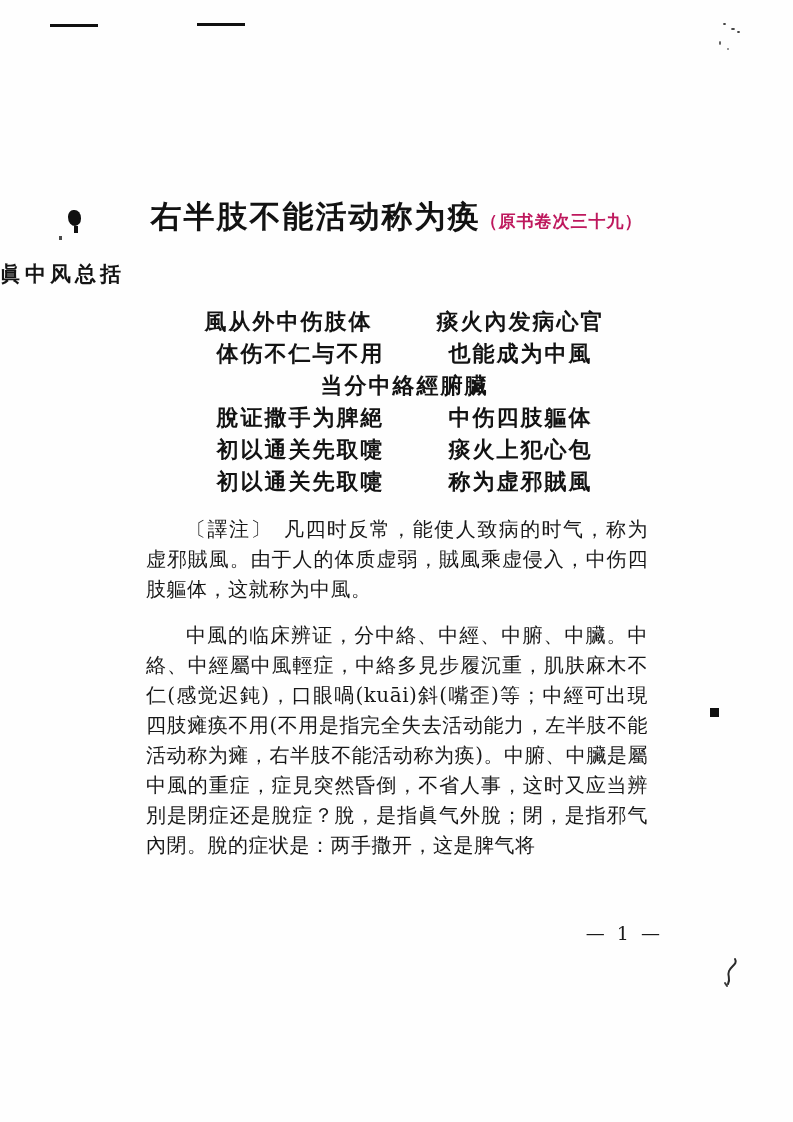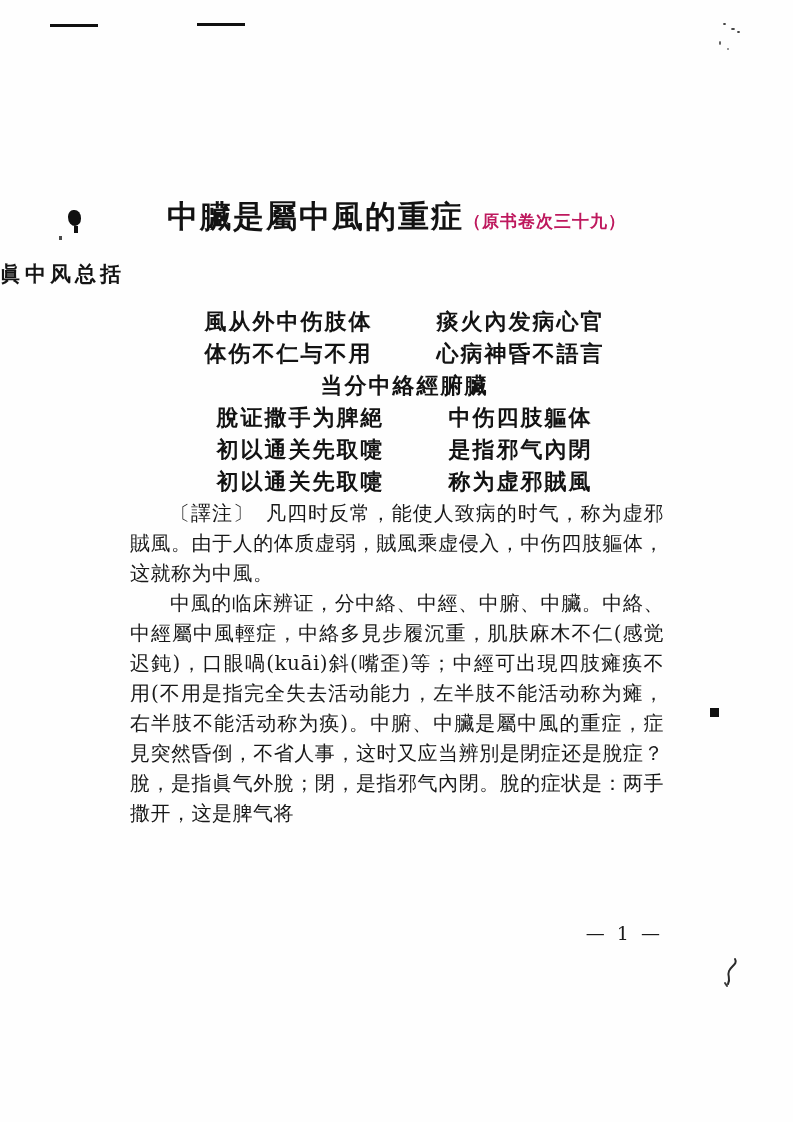--- a/index.html
+++ b/index.html
@@ -56,21 +56,21 @@
     font-size: 22px; font-weight: 700; letter-spacing: 2px;
     color: #131313; white-space: nowrap;
   }
 
   
   .notes {
     position: absolute; top: 498px; left: 130px; width: 534px;
     font-size: 20px; line-height: 30px; letter-spacing: 0.5px;
     text-align: justify; color: #181818;
   }
-  .notes p { margin: 0; text-indent: 2em; }
+  .notes p { margin: 16px; text-indent: 2em; }
   .notes .label { margin-right: 0.6em; }
   .notes .p-first { text-indent: 2em; }
 
   .pageno {
     position: absolute; top: 922px; right: 130px;
     font-size: 19px; letter-spacing: 3px; color: #1a1a1a;
     white-space: nowrap;
   }
 </style>
 </head>
@@ -88,43 +88,43 @@
   <div class="mark ink-blob"></div>
   <div class="mark ink-tail"></div>
   <div class="mark ink-speck"></div>
   <div class="mark margin-square"></div>
   <svg class="pen-mark" width="26" height="34" viewBox="0 0 26 34">
     <path d="M19 3 C22 8 15 10 13 15 C11 20 15 22 12 28" stroke="#2a2a2a" stroke-width="2" fill="none" stroke-linecap="round"></path>
     <path d="M9 27 L11 30" stroke="#3a3a3a" stroke-width="2" fill="none" stroke-linecap="round"></path>
   </svg>
 
   <div class="title-row">
-    <span class="title-main">中臟是屬中風的重症</span><span class="title-note">（原书卷次三十九）</span>
+    <span class="title-main">右半肢不能活动称为痪</span><span class="title-note">（原书卷次三十九）</span>
   </div>
   <div class="subtitle">眞中风总括</div>
 
   <div class="verse">
     <div class="verse-row">
       <span class="verse-cell">風从外中伤肢体</span>
       <span class="verse-cell">痰火內发病心官</span>
     </div>
     <div class="verse-row">
       <span class="verse-cell">体伤不仁与不用</span>
-      <span class="verse-cell">心病神昏不語言</span>
+      <span class="verse-cell">也能成为中風</span>
     </div>
     <div class="verse-row">
       <span class="verse-cell">当分中絡經腑臟</span>
     </div>
     <div class="verse-row">
       <span class="verse-cell">脫证撒手为脾絕</span>
       <span class="verse-cell">中伤四肢軀体</span>
     </div>
     <div class="verse-row">
       <span class="verse-cell">初以通关先取嚏</span>
-      <span class="verse-cell">是指邪气內閉</span>
+      <span class="verse-cell">痰火上犯心包</span>
     </div>
     <div class="verse-row">
       <span class="verse-cell">初以通关先取嚏</span>
       <span class="verse-cell">称为虚邪賊風</span>
     </div>
   </div>
 
   <div class="notes">
     <p class="p-first"><span class="label">〔譯注〕</span><span>凡四时反常，能使人致病的时气，称为虚邪賊風。由于人的体质虚弱，賊風乘虚侵入，中伤四肢軀体，这就称为中風。</span></p>
     <p>中風的临床辨证，分中絡、中經、中腑、中臟。中絡、中經屬中風輕症，中絡多見步履沉重，肌肤麻木不仁(感觉迟鈍)，口眼喎(kuāi)斜(嘴歪)等；中經可出現四肢瘫痪不用(不用是指完全失去活动能力，左半肢不能活动称为瘫，右半肢不能活动称为痪)。中腑、中臟是屬中風的重症，症見突然昏倒，不省人事，这时又应当辨別是閉症还是脫症？脫，是指眞气外脫；閉，是指邪气內閉。脫的症状是：两手撒开，这是脾气将</p>

